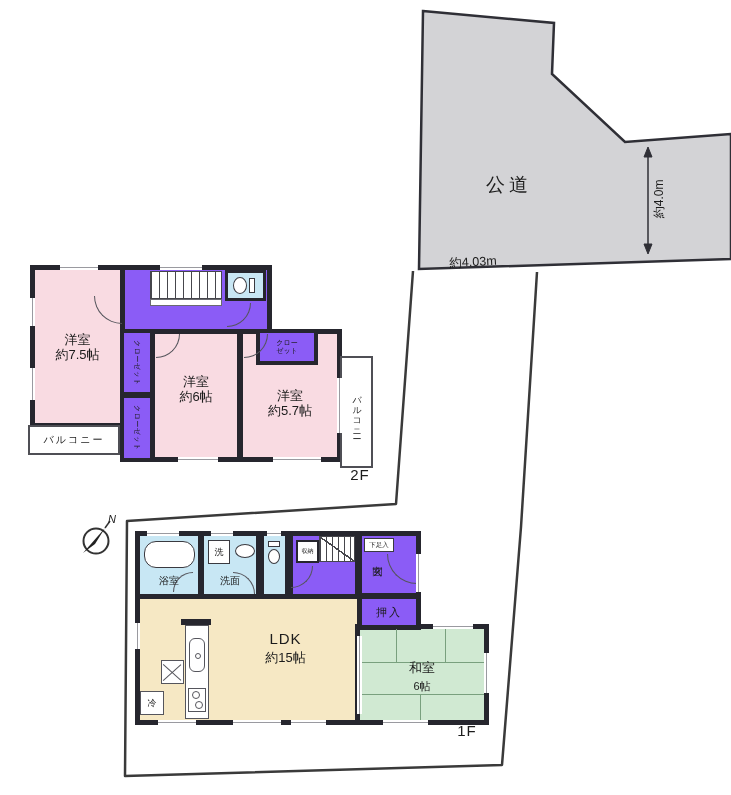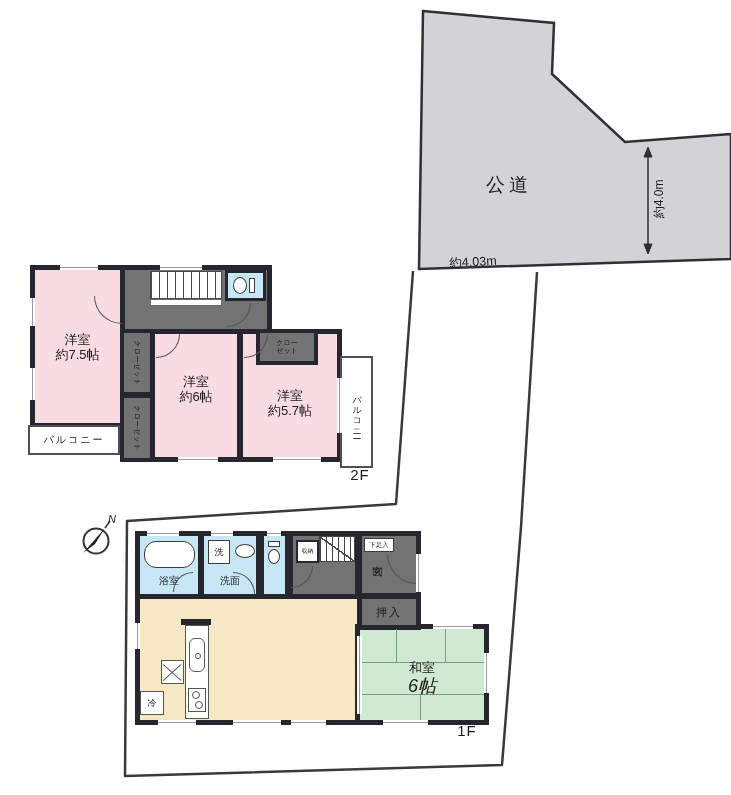--- a/index.html
+++ b/index.html
@@ -4,21 +4,21 @@
 <style>
   html,body{margin:0;padding:0;}
   body{font-family:"Liberation Sans","DejaVu Sans",sans-serif;background:#fff;color:#1c1c1c;}
   #canvas{position:relative;width:731px;height:795px;background:#fff;overflow:hidden;}
   svg#site-svg{position:absolute;left:0;top:0;z-index:0;}
   .abs{position:absolute;box-sizing:border-box;}
   .plan{position:absolute;z-index:1;}
   .room{position:absolute;box-sizing:border-box;border:5px solid #26262e;z-index:1;}
   .thin{position:absolute;box-sizing:border-box;border:2px solid #4f4f55;background:#fff;z-index:1;}
   .pink{background:#f9dbe2}.blue{background:#c8e7f4}.cream{background:#f6e8c4}
-  .green{background:#d0e9d2}.white{background:#737373}
+  .green{background:#d0e9d2}.white{background:#8b5cf6}
   .lbl{position:absolute;text-align:center;color:#1c1c1c;line-height:1.15;z-index:6;}
   .flex{display:flex;align-items:center;justify-content:center;}
   .vtext{writing-mode:vertical-rl;text-orientation:upright;letter-spacing:1px;}
   .vside{writing-mode:vertical-rl;text-orientation:sideways;letter-spacing:0.5px;}
   .winh{position:absolute;z-index:5;background:linear-gradient(#fff 2px,#9a9aa0 2px,#9a9aa0 3px,#fff 3px);}
   .winv{position:absolute;z-index:5;background:linear-gradient(90deg,#fff 2px,#9a9aa0 2px,#9a9aa0 3px,#fff 3px);}
   .arc{position:absolute;z-index:4;box-sizing:border-box;}
   .stairs{position:absolute;box-sizing:border-box;z-index:3;background-color:#fff;
     background-image:repeating-linear-gradient(90deg,#46464c 0,#46464c 1px,transparent 1px,transparent 8px);
     border:1px solid #46464c;}
@@ -187,20 +187,24 @@
     <div class="winv" style="left:351px;top:125px;width:5px;height:40px;"></div>
     <div class="winv" style="left:283px;top:26px;width:5px;height:38px;"></div>
 
     <div class="arc" style="left:254px;top:26px;width:30px;height:30px;border-left:1.4px solid #55555c;border-bottom:1.4px solid #55555c;border-bottom-left-radius:100% 100%;"></div>
     <div class="arc" style="left:158px;top:38px;width:22px;height:22px;border-right:1.4px solid #55555c;border-bottom:1.4px solid #55555c;border-bottom-right-radius:100% 100%;"></div>
     <div class="arc" style="left:40px;top:44px;width:20px;height:20px;border-left:1.4px solid #55555c;border-top:1.4px solid #55555c;border-top-left-radius:100% 100%;"></div>
     <div class="arc" style="left:100px;top:44px;width:22px;height:22px;border-right:1.4px solid #55555c;border-top:1.4px solid #55555c;border-top-right-radius:100% 100%;"></div>
 
     <div class="lbl" style="left:2px;top:47px;width:68px;font-size:10px;">浴室</div>
     <div class="lbl" style="left:66px;top:47px;width:62px;font-size:10px;">洗面</div>
+    <div class="lbl" style="left:85px;top:102px;width:135px;">
+      <span style="font-size:15px;letter-spacing:1px;">LDK</span><br>
+      <span style="font-size:13px;">約15帖</span>
+    </div>
     <div class="lbl" style="left:222px;top:122px;width:134px;margin-top:8px;">
       <span style="font-size:13px;">和室</span><br>
-      <span style="font-size:18px;font-style:italic;">6帖</span>
+      <span style="font-size:11px;">6帖</span>
     </div>
     <div class="lbl" style="left:314px;top:194px;width:40px;font-size:15px;letter-spacing:1px;">1F</div>
   </div>
 
 </div>
 
 </body></html>

